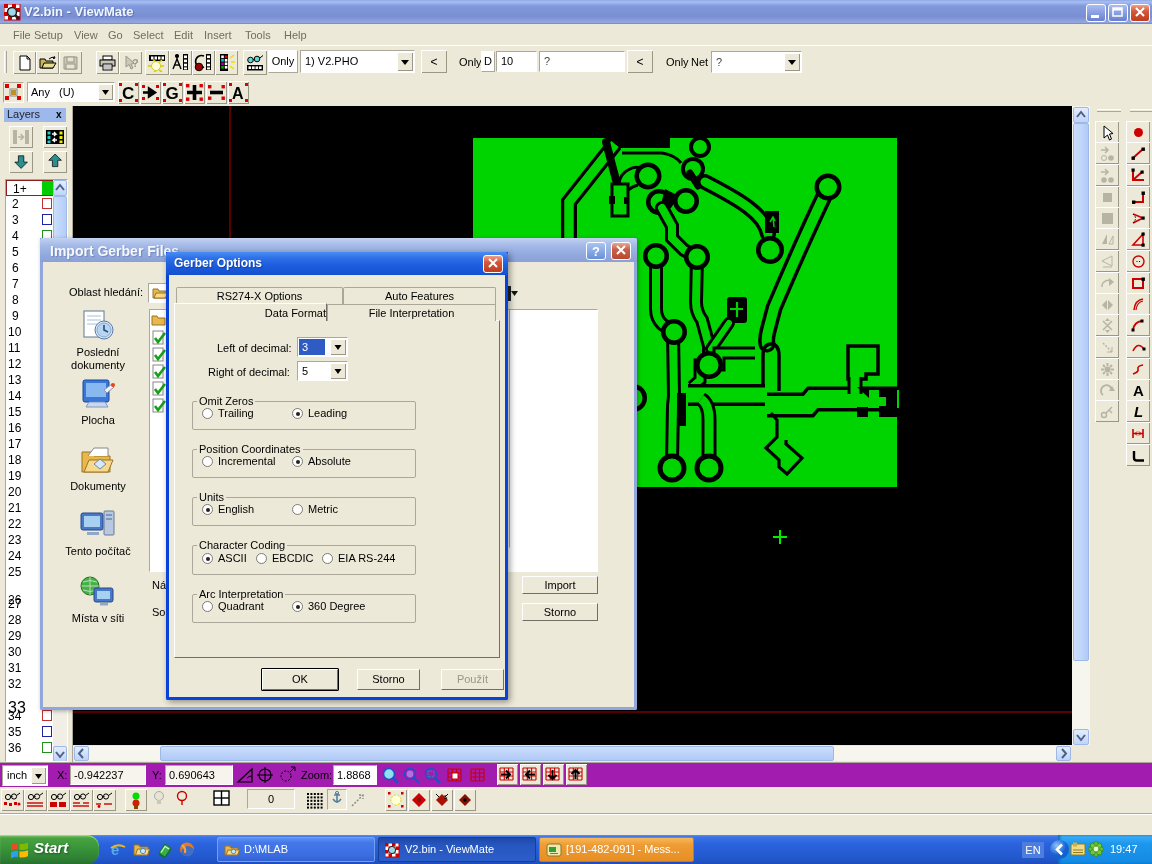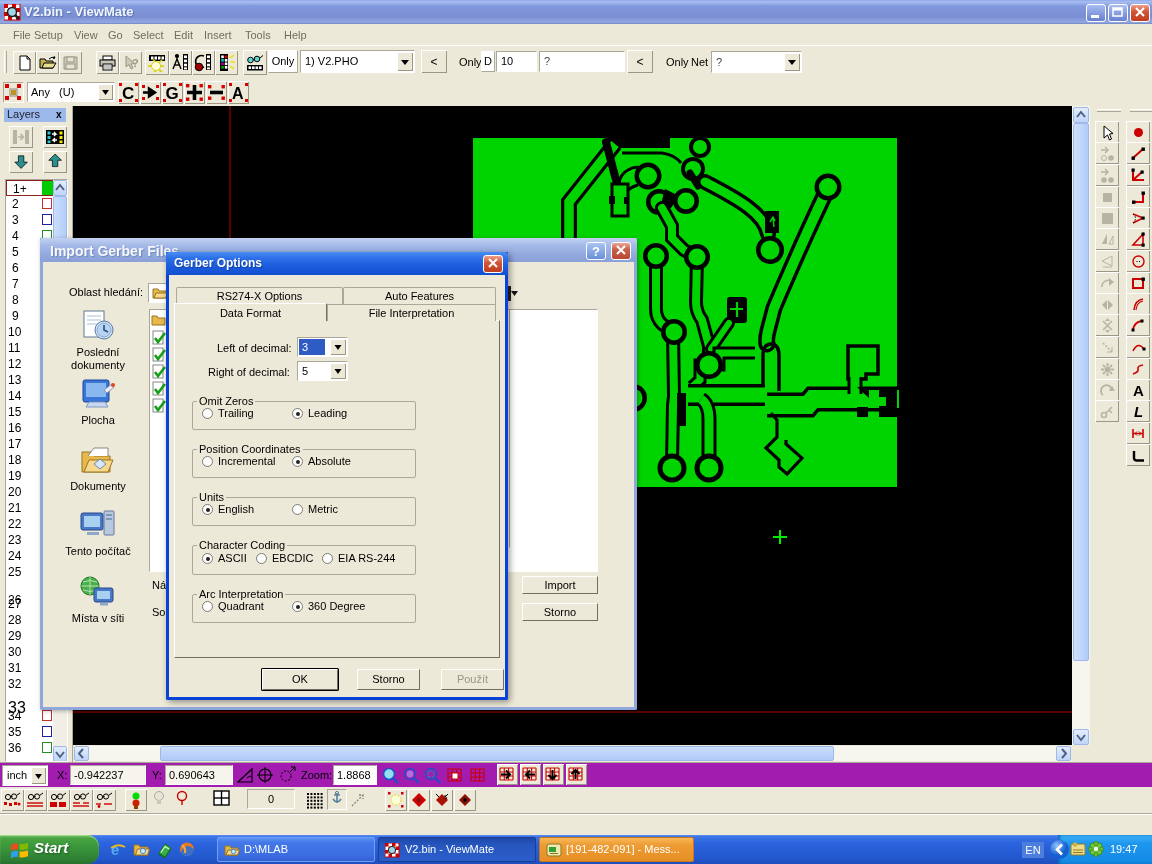--- a/index.html
+++ b/index.html
@@ -1192,21 +1192,21 @@
     <div class="abs" style="left:0;top:0;width:342px;height:448px;background:#ECE9D8;border:3px solid #0842D8;border-top:none;border-radius:0 0 2px 2px;box-shadow:2px 2px 6px rgba(0,0,0,0.4);"></div>
     <div class="abs" style="left:0;top:0;width:342px;height:23px;background:linear-gradient(180deg,#4A8EF4 0%,#2F71E8 25%,#1C5CDE 60%,#1250D0 100%);border-radius:3px 3px 0 0;"></div>
     <span class="abs" style="left:8px;top:4px;color:#fff;font-weight:bold;font-size:12px;text-shadow:1px 1px 1px #1040a0;">Gerber Options</span>
     <div class="abs" style="left:317px;top:3px;width:20px;height:18px;border-radius:3px;background:linear-gradient(180deg,#F0A08A,#D2583A 40%,#C03C1E);border:1px solid #fff;"><svg width="18" height="16">
         <path d="M5 3 L13 11 M13 3 L5 11" stroke="#fff" stroke-width="2"></path>
       </svg></div>
     <div class="abs" style="left:10px;top:35px;width:167px;height:17px;background:#ECE9D8;border:1px solid #ACA899;border-bottom:none;border-radius:2px 2px 0 0;text-align:center;padding-top:2px;">RS274-X Options</div>
     <div class="abs" style="left:177px;top:35px;width:153px;height:17px;background:#ECE9D8;border:1px solid #ACA899;border-bottom:none;border-radius:2px 2px 0 0;text-align:center;padding-top:2px;">Auto Features</div>
     <div class="abs" style="left:8px;top:68px;width:326px;height:338px;background:#ECE9D8;border-top:1px solid #fff;border-left:1px solid #fff;border-right:1px solid #716F64;border-bottom:1px solid #716F64;"></div>
     <div class="abs" style="left:161px;top:52px;width:169px;height:17px;background:#ECE9D8;border:1px solid #ACA899;border-bottom:none;text-align:center;padding-top:2px;">File Interpretation</div>
-    <div class="abs" style="left:8px;top:51px;width:153px;height:18px;background:#ECE9D8;border-top:1px solid #fff;border-left:1px solid #fff;border-right:1px solid #716F64;text-align:center;padding-top:3px;">Data Format</div>
+    <div class="abs" style="left:8px;top:51px;width:153px;height:18px;background:#ECE9D8;border-top:1px solid #fff;border-left:1px solid #fff;border-right:1px solid #716F64;text-align:right;padding-top:3px;">Data Format</div>
     <span class="abs" style="left:51px;top:90px;">Left of decimal:</span>
     <div class="abs white sunken" style="left:131px;top:85px;width:51px;height:20px;">
       <div class="abs" style="left:1px;top:1px;width:26px;height:16px;background:#2F5BC4;color:#fff;padding:2px 0 0 3px;">3</div>
       <div class="abs btn2" style="right:1px;top:1px;width:16px;height:16px;"><svg width="16" height="16">
           <path d="M4.5 6 L11.5 6 L8 11 Z" fill="#000"></path>
         </svg></div>
     </div>
     <span class="abs" style="left:42px;top:114px;">Right of decimal:</span>
     <div class="abs white sunken" style="left:131px;top:109px;width:51px;height:20px;">
       <span class="abs" style="left:4px;top:3px;">5</span>

